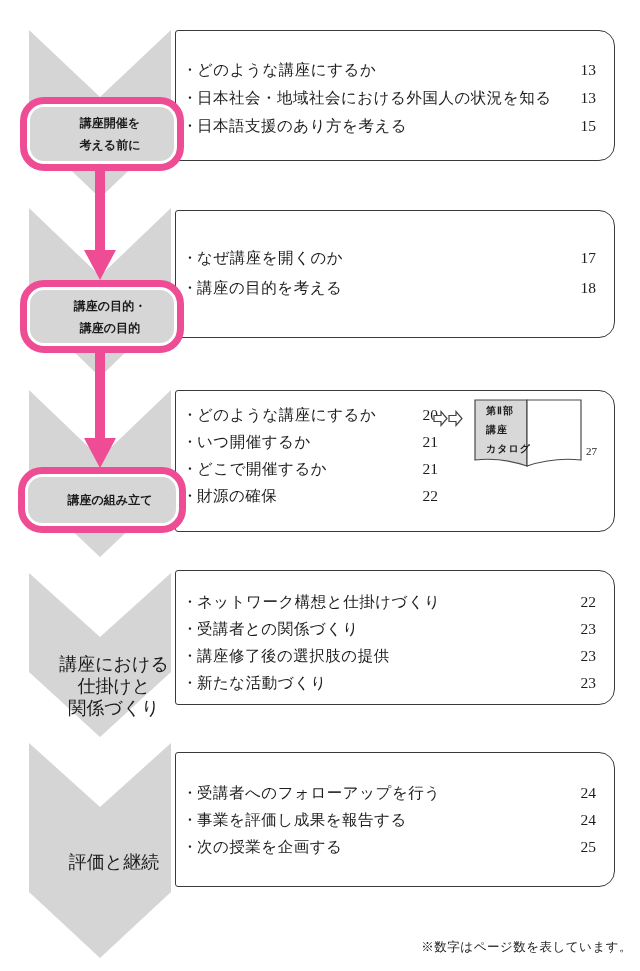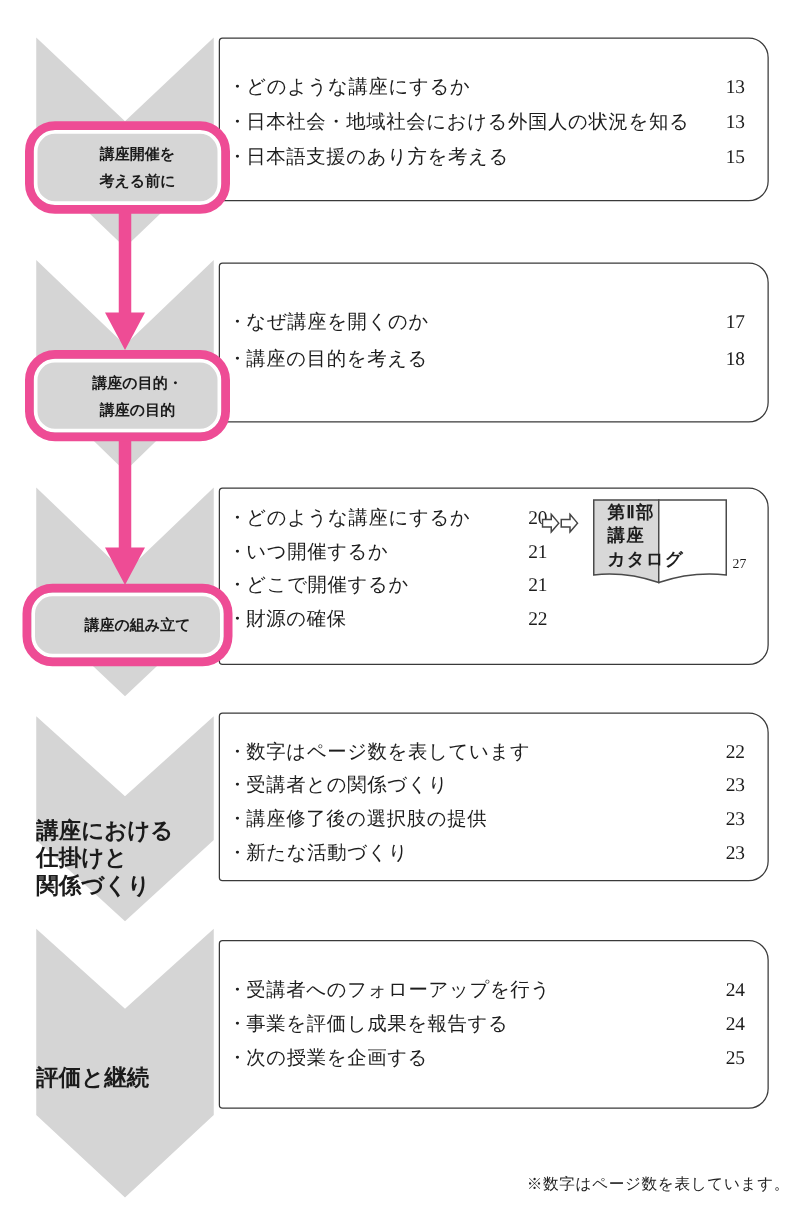--- a/index.html
+++ b/index.html
@@ -16,32 +16,32 @@
   .bullet{width:15px;flex:0 0 15px;}
   .txt{flex:1;letter-spacing:0.5px;}
   .pg{text-align:left;}
   .items-narrow{width:262px;padding-right:0;}
   
   .plabel{position:absolute;box-sizing:border-box;z-index:4;background:#d6d6d6;
           border:7px solid #ee4c95;border-radius:24px;box-shadow:inset 0 0 0 3px #fff;
           display:flex;flex-direction:column;align-items:center;justify-content:center;
           font-weight:bold;font-size:12px;line-height:22px;color:#1b1b1b;text-align:center;padding-left:16px;}
   
-  .glabel{position:absolute;left:29px;width:142px;z-index:2;
-          font-weight:bold;font-size:18px;line-height:22px;color:#1b1b1b;}
+  .glabel{position:absolute;left:43px;width:142px;z-index:2;text-align:center;
+          font-weight:normal;font-size:18px;line-height:22px;color:#1b1b1b;}
   
   .shaft{position:absolute;width:10px;background:#ee4c95;z-index:3;}
   .ahead{position:absolute;width:0;height:0;z-index:3;
          border-left:16px solid transparent;border-right:16px solid transparent;
          border-top:30px solid #ee4c95;}
   
   .co-arrows{position:absolute;left:433px;top:410px;z-index:2;}
   .book-svg{position:absolute;left:472px;top:396px;z-index:2;}
   .book-text{position:absolute;left:486px;top:401px;z-index:3;width:86px;
-             font-family:"Liberation Serif",serif;font-weight:bold;font-size:14px;
+             font-family:"Liberation Serif",serif;font-weight:bold;font-size:10px;
              line-height:19px;color:#1d1d1d;letter-spacing:1px;}
   .book-pg{position:absolute;left:586px;top:445px;z-index:2;
            font-family:"Liberation Serif",serif;font-size:11px;color:#1d1d1d;}
   .footnote{position:absolute;right:8px;top:939px;z-index:2;
             font-family:Liberation Mono, monospace;font-size:12.5px;color:#222;letter-spacing:0.5px;}
 </style>
 </head>
 <body>
 
 <div class="stage">
@@ -126,21 +126,21 @@
     <div>第Ⅱ部</div>
     <div>講座</div>
     <div>カタログ</div>
   </div>
   <span class="book-pg">27</span>
 
   <div class="cbox" style="top:570px;height:135px;">
     <div class="items" style="padding-top:17px;line-height:27px;">
       <div class="row">
         <span class="bullet">・</span>
-        <span class="txt">数字はページ数を表しています</span>
+        <span class="txt">ネットワーク構想と仕掛けづくり</span>
         <span class="pg">22</span>
       </div>
       <div class="row">
         <span class="bullet">・</span>
         <span class="txt">受講者との関係づくり</span>
         <span class="pg">23</span>
       </div>
       <div class="row">
         <span class="bullet">・</span>
         <span class="txt">講座修了後の選択肢の提供</span>

